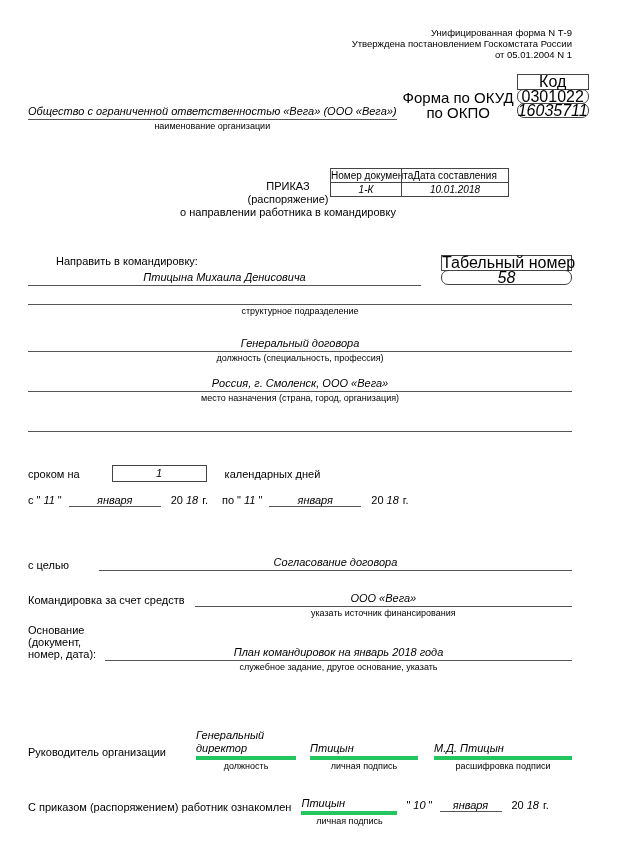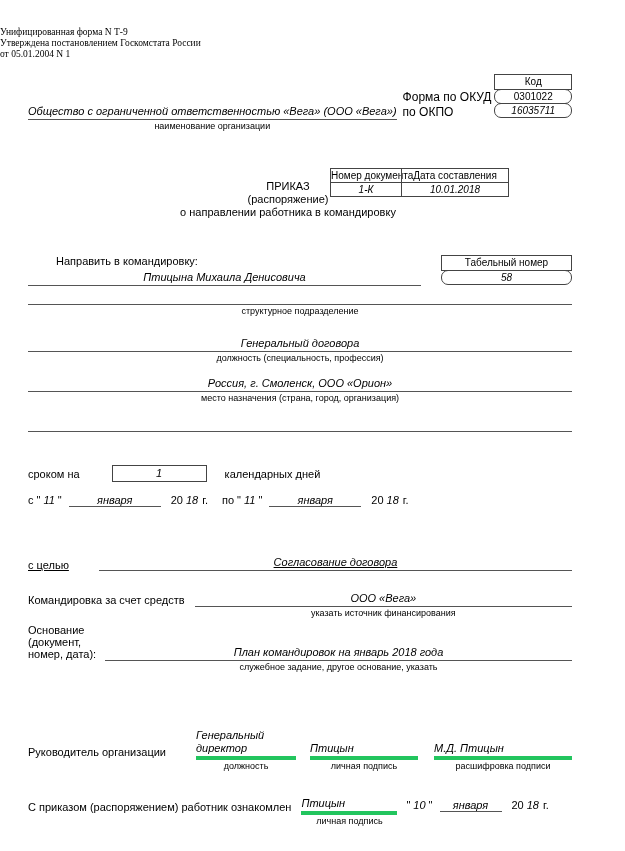--- a/index.html
+++ b/index.html
@@ -9,32 +9,32 @@
     font-size: 11px;
     color: #000;
     width: 625px;
   }
   .page { position: relative; width: 625px; height: 851px; background: #fff; overflow: hidden; }
   .v { font-style: italic; }
   .caption { font-size: 9px; text-align: center; margin-top: 1px; white-space: nowrap; }
   .field-line { border-bottom: 1px solid #555; text-align: center; min-height: 15px; line-height: 15px; white-space: nowrap; }
 
   
-  .hdr-right { padding: 27px 53px 0 0; font-size: 9.5px; line-height: 11px; font-family: Liberation Serif, serif; }
+  .hdr-right { padding: 27px 53px 0 0; text-align: right; font-size: 9.5px; line-height: 11px; }
 
   
   .codes-section { display: flex; margin: 14px 53px 0 28px; align-items: stretch; }
   .org-block { flex: 1; display: flex; flex-direction: column; justify-content: flex-end; position: relative; margin-right: 6px; }
   .org-line { border-bottom: 1px solid #555; text-align: center; line-height: 15px; white-space: nowrap; }
   .org-caption { position: absolute; top: 100%; left: 0; right: 0; }
-  .code-labels { text-align: left; font-size: 12px; }
+  .code-labels { text-align: center; font-size: 15px; }
   .code-labels .sp { height: 16px; }
   .code-labels .lbl { height: 15px; line-height: 15px; padding-right: 3px; white-space: nowrap; }
   .code-cells { width: 84px; }
-  .cell { border: 1px solid #444; text-align: center; height: 16px; line-height: 14px; font-size: 10px; white-space: nowrap; }
+  .cell { border: 1px solid #444; text-align: center; height: 16px; line-height: 14px; font-size: 16px; white-space: nowrap; }
   .cell + .cell { margin-top: -1px; height: 15px; line-height: 13px; border-radius: 7px; }
 
   
   .order-section { position: relative; height: 52px; margin-top: 48px; }
   .order-titles { position: absolute; left: 28px; top: 12px; width: 520px; text-align: center; line-height: 13px; }
   .order-table { position: absolute; left: 330px; top: 0; display: flex; flex-wrap: wrap; width: 199px; }
   .tcell { border: 1px solid #444; height: 15px; line-height: 13px; font-size: 10px; text-align: center; white-space: nowrap; }
   .tc1 { width: 72px; }
   .tc2 { width: 108px; margin-left: -1px; }
   .trow2 { margin-top: -1px; }
@@ -57,21 +57,21 @@
 
   
   .dates-row { display: flex; align-items: baseline; margin: 12px 53px 0 28px; }
   .dates-row span { white-space: pre; }
   .q { margin: 0 3px; }
   .month-line { display: inline-block; width: 92px; border-bottom: 1px solid #555; text-align: center; margin: 0 4px; }
   .yr { margin-left: 6px; } .yv { margin-left: 3px; } .ys { margin-left: 4px; }
   .po { margin-left: 14px; }
 
   
-  .purpose-row { display: flex; align-items: flex-end; margin: 48px 53px 0 28px; text-decoration: underline; }
+  .purpose-row { display: flex; align-items: flex-end; margin: 48px 53px 0 28px; }
   .purpose-row .field-line { flex: 1; margin-left: 30px; }
   .funding-row { display: flex; align-items: flex-end; margin: 20px 53px 0 28px; }
   .funding-row .flabel { padding-bottom: 12px; white-space: nowrap; }
   .funding-row .ffield { flex: 1; margin-left: 10px; }
   .basis-row { display: flex; align-items: flex-end; margin: 6px 53px 0 28px; }
   .basis-label { width: 77px; line-height: 12px; padding-bottom: 12px; }
   .basis-row .ffield { flex: 1; }
 
   
   .sig-row { display: flex; align-items: flex-end; margin: 57px 53px 0 28px; }
@@ -146,21 +146,21 @@
     <div class="field-line"></div>
     <div class="caption">структурное подразделение</div>
   </div>
 
   <div class="pos-field">
     <div class="field-line v">Генеральный договора</div>
     <div class="caption">должность (специальность, профессия)</div>
   </div>
 
   <div class="dest-field">
-    <div class="field-line v">Россия, г. Смоленск, ООО «Орион»</div>
+    <div class="field-line v">Россия, г. Смоленск, ООО «Вега»</div>
     <div class="caption">место назначения (страна, город, организация)</div>
   </div>
 
   <div class="empty-field">
     <div class="field-line"></div>
   </div>
 
   <div class="duration-row">
     <span>сроком на</span>
     <span class="dbox v">1</span>

